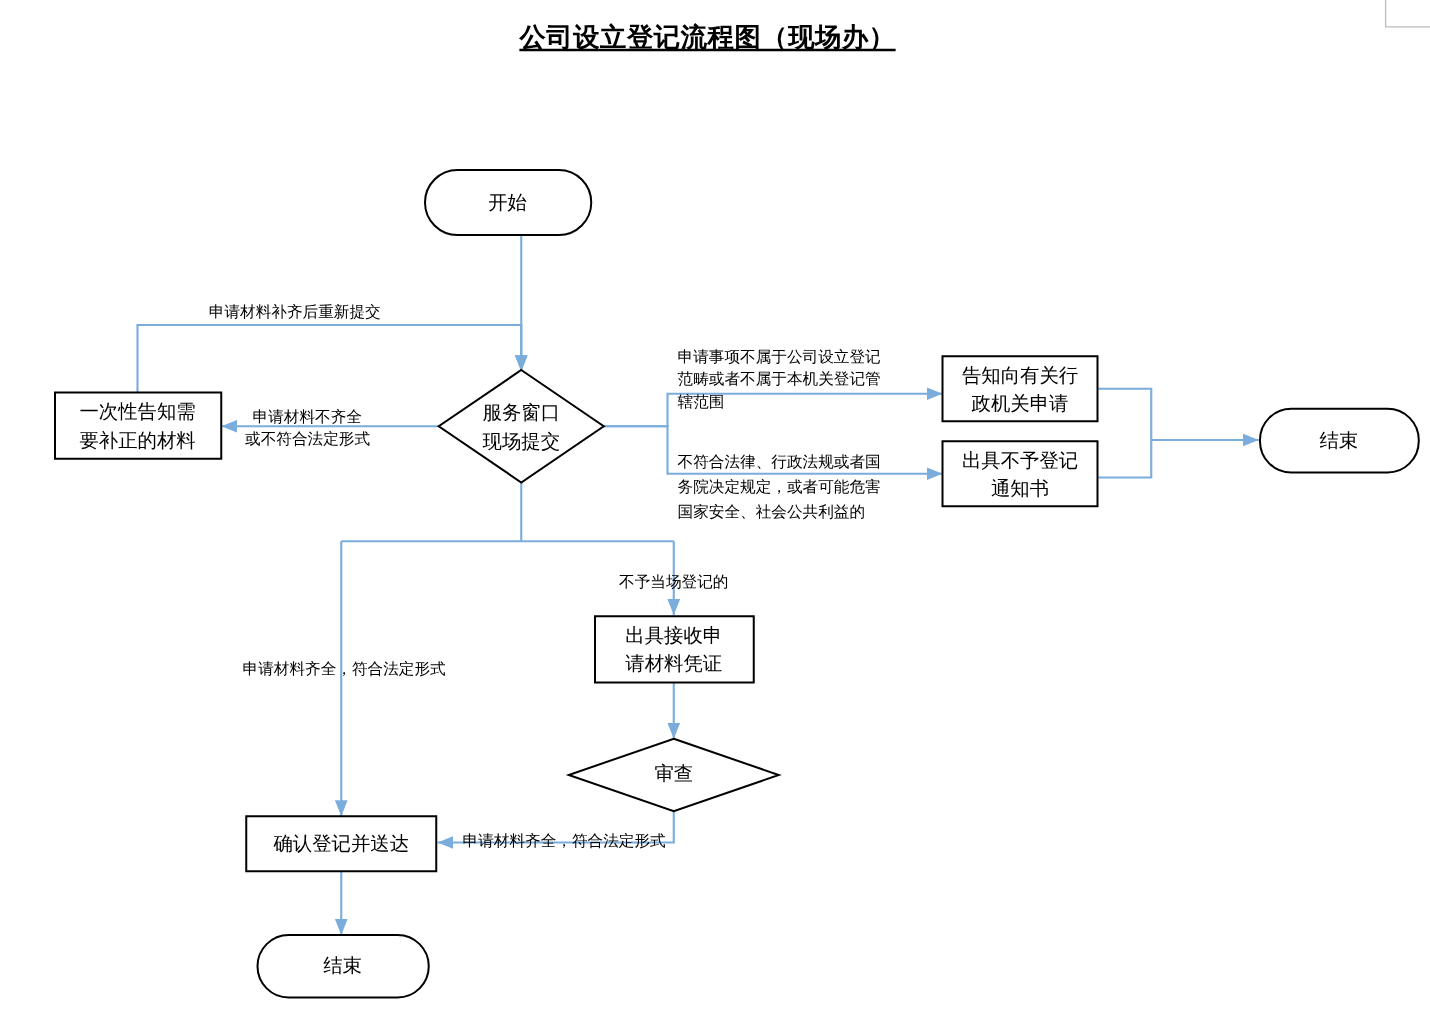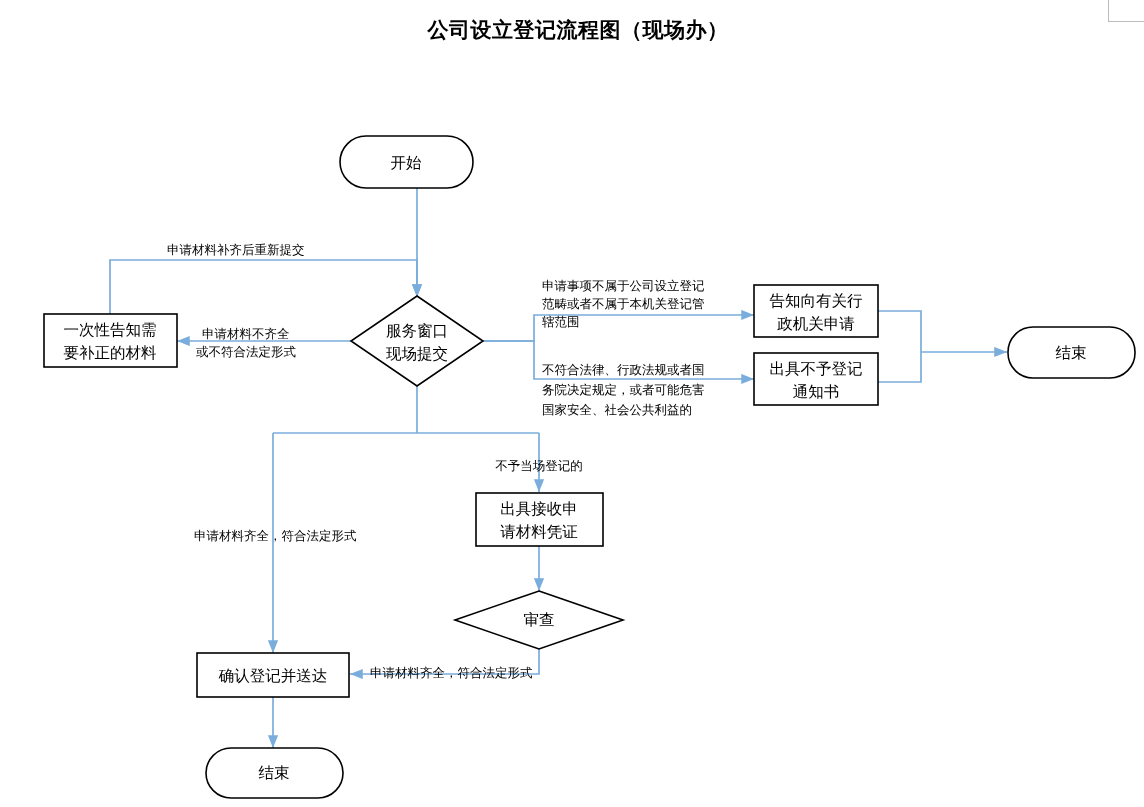--- a/index.html
+++ b/index.html
@@ -15,29 +15,30 @@
     overflow: hidden;
   }
   .page {
     position: absolute;
     left: 0; top: 0;
     width: 1144px;
     height: 807px;
   }
   #chart-title {
     position: absolute;
-    left: 12px;
+    left: 0;
     top: 16px;
     width: 1132px;
     text-align: center;
     font-family: "DejaVu Serif", "Liberation Serif", serif;
     font-size: 21px;
     font-weight: bold;
     color: #000000;
     letter-spacing: 0.5px;
+    text-decoration: underline;
   }
   svg.flow {
     position: absolute;
     left: 0;
     top: 0;
     width: 1144px;
     height: 807px;
   }
   .node-shape {
     fill: #ffffff;

